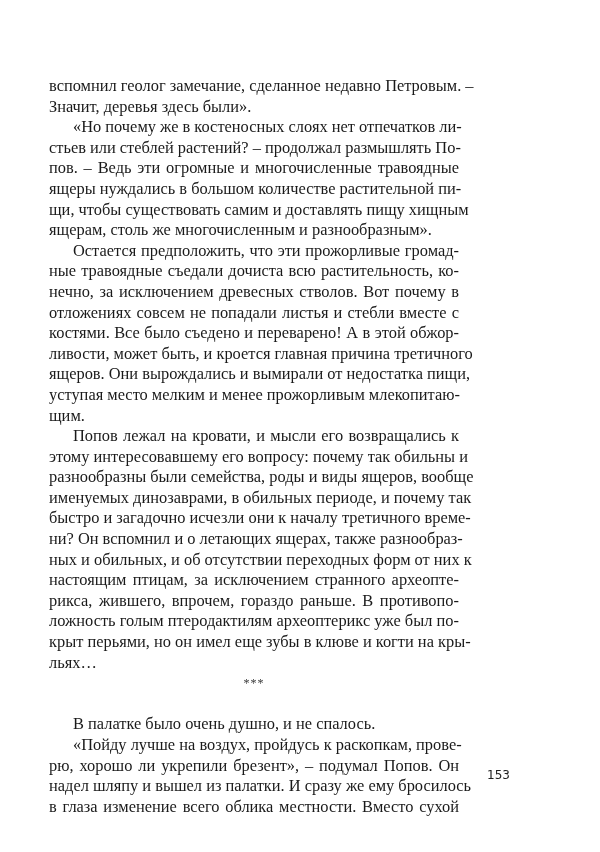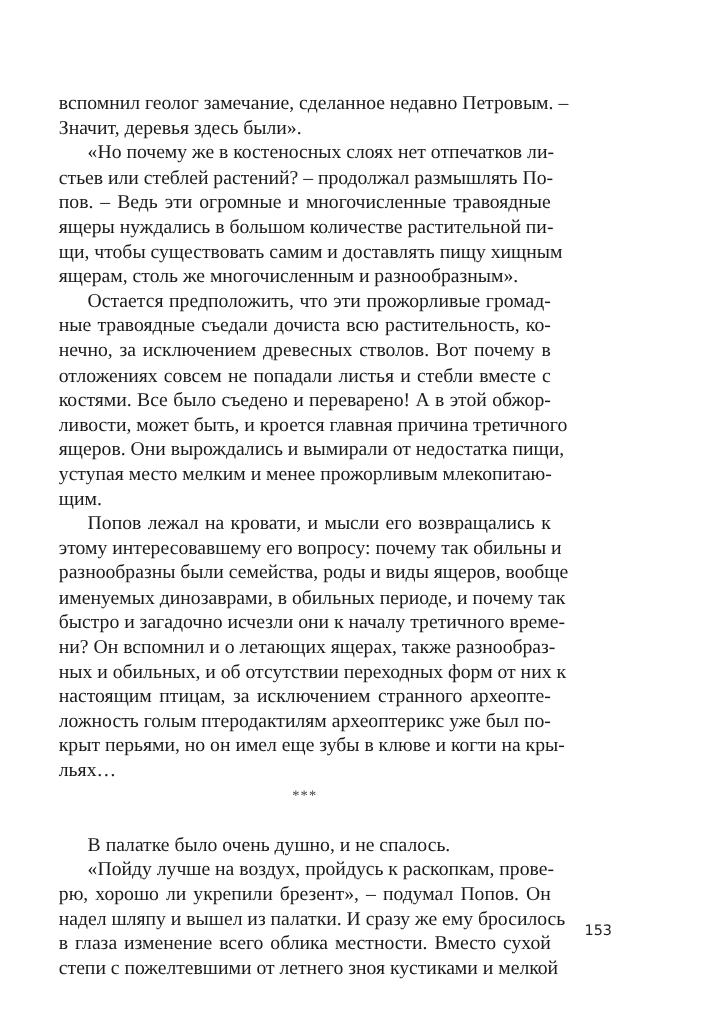--- a/index.html
+++ b/index.html
@@ -86,29 +86,29 @@
   <span class="line last">щим.</span>
 
   <span class="line indent">Попов лежал на кровати, и мысли его возвращались к</span>
   <span class="line">этому интересовавшему его вопросу: почему так обильны и</span>
   <span class="line">разнообразны были семейства, роды и виды ящеров, вообще</span>
   <span class="line">именуемых динозаврами, в обильных периоде, и почему так</span>
   <span class="line">быстро и загадочно исчезли они к началу третичного време-</span>
   <span class="line">ни? Он вспомнил и о летающих ящерах, также разнообраз-</span>
   <span class="line">ных и обильных, и об отсутствии переходных форм от них к</span>
   <span class="line">настоящим птицам, за исключением странного археопте-</span>
+  <span class="line">рикса, жившего, впрочем, гораздо раньше. В противопо-</span>
   <span class="line">ложность голым птеродактилям археоптерикс уже был по-</span>
   <span class="line">крыт перьями, но он имел еще зубы в клюве и когти на кры-</span>
   <span class="line last">льях…</span>
 
   <span class="separator">***</span>
   <span class="spacer"></span>
 
   <span class="line indent last">В палатке было очень душно, и не спалось.</span>
 
   <span class="line indent">«Пойду лучше на воздух, пройдусь к раскопкам, прове-</span>
   <span class="line">рю, хорошо ли укрепили брезент», – подумал Попов. Он</span>
   <span class="line">надел шляпу и вышел из палатки. И сразу же ему бросилось</span>
   <span class="line">в глаза изменение всего облика местности. Вместо сухой</span>
-  <span class="line">степи с пожелтевшими от летнего зноя кустиками и мелкой</span>
 </div>
 
 <div class="page-number">153</div>
 
 </body></html>

